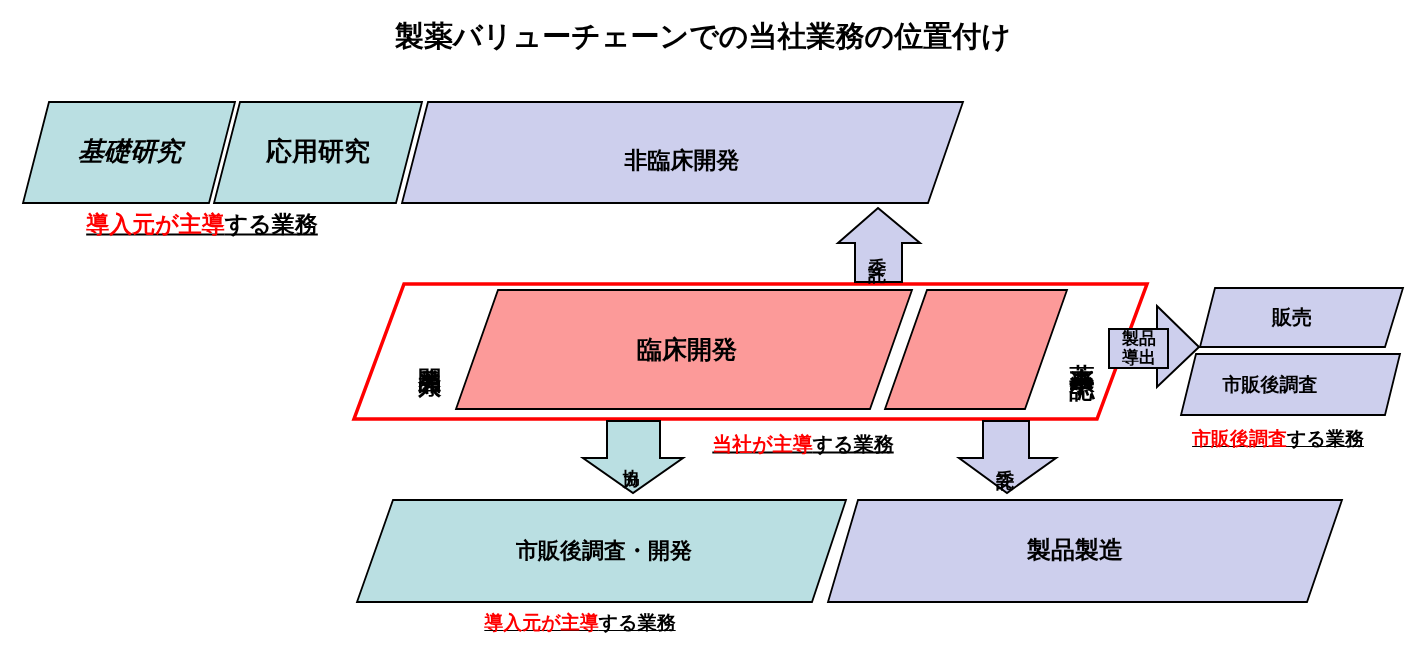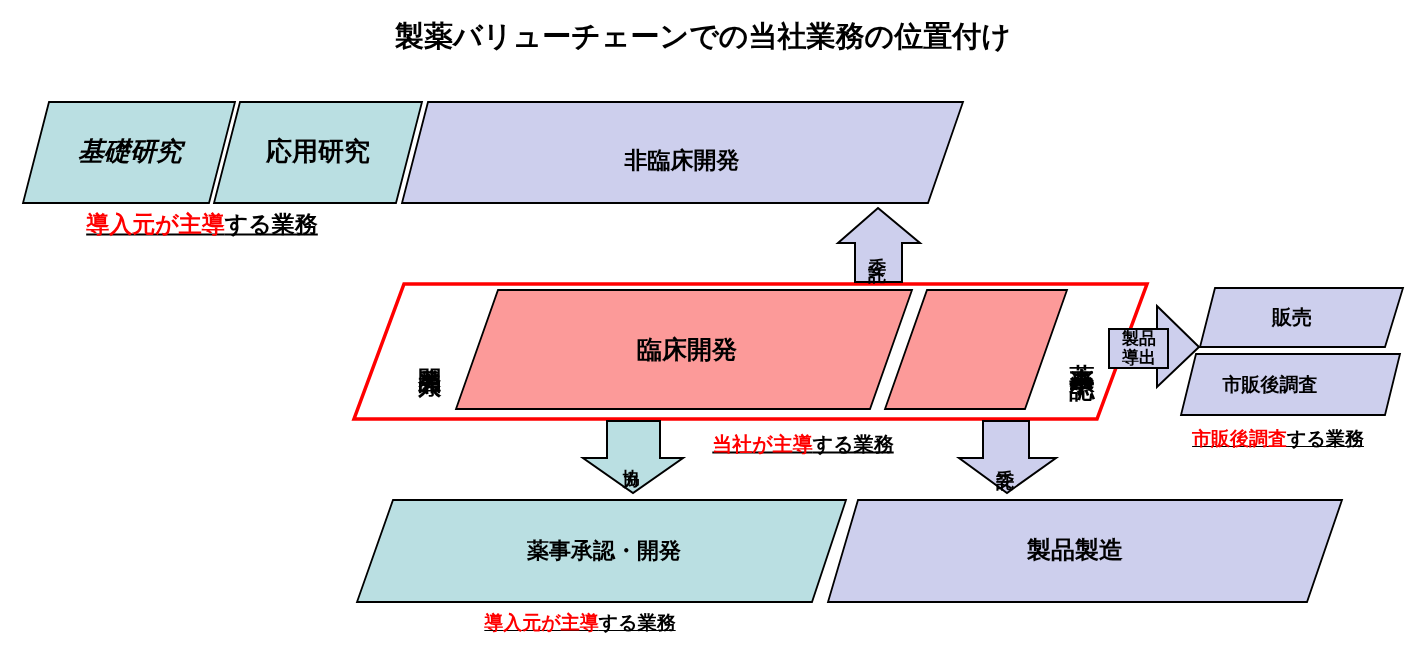--- a/index.html
+++ b/index.html
@@ -57,17 +57,17 @@
 
   <div class="label" style="left:1292px;top:317px;font-size:20px;text-align:center;">販売</div>
   <div class="label" style="left:1270px;top:385px;font-size:19px;">市販後調査</div>
   <div class="anno" style="left:1278px;top:439px;font-size:19px;"><span class="r">市販後調査</span><span>する業務</span></div>
 
   <div class="anno" style="left:803px;top:444px;font-size:20px;"><span class="r">当社が主導</span><span>する業務</span></div>
 
   <div class="label v" style="left:631px;top:457px;font-size:17px;letter-spacing:2px;">協力</div>
   <div class="label v" style="left:1005px;top:457px;font-size:18px;letter-spacing:2px;">委託</div>
 
-  <div class="label" style="left:604px;top:551px;font-size:22px;">薬事承認・開発</div>
+  <div class="label" style="left:604px;top:551px;font-size:22px;">市販後調査・開発</div>
   <div class="label" style="left:1075px;top:550px;font-size:24px;">製品製造</div>
 
   <div class="anno" style="left:580px;top:623px;font-size:19px;"><span class="r">導入元が主導</span><span>する業務</span></div>
 </div>
 
 </body></html>

